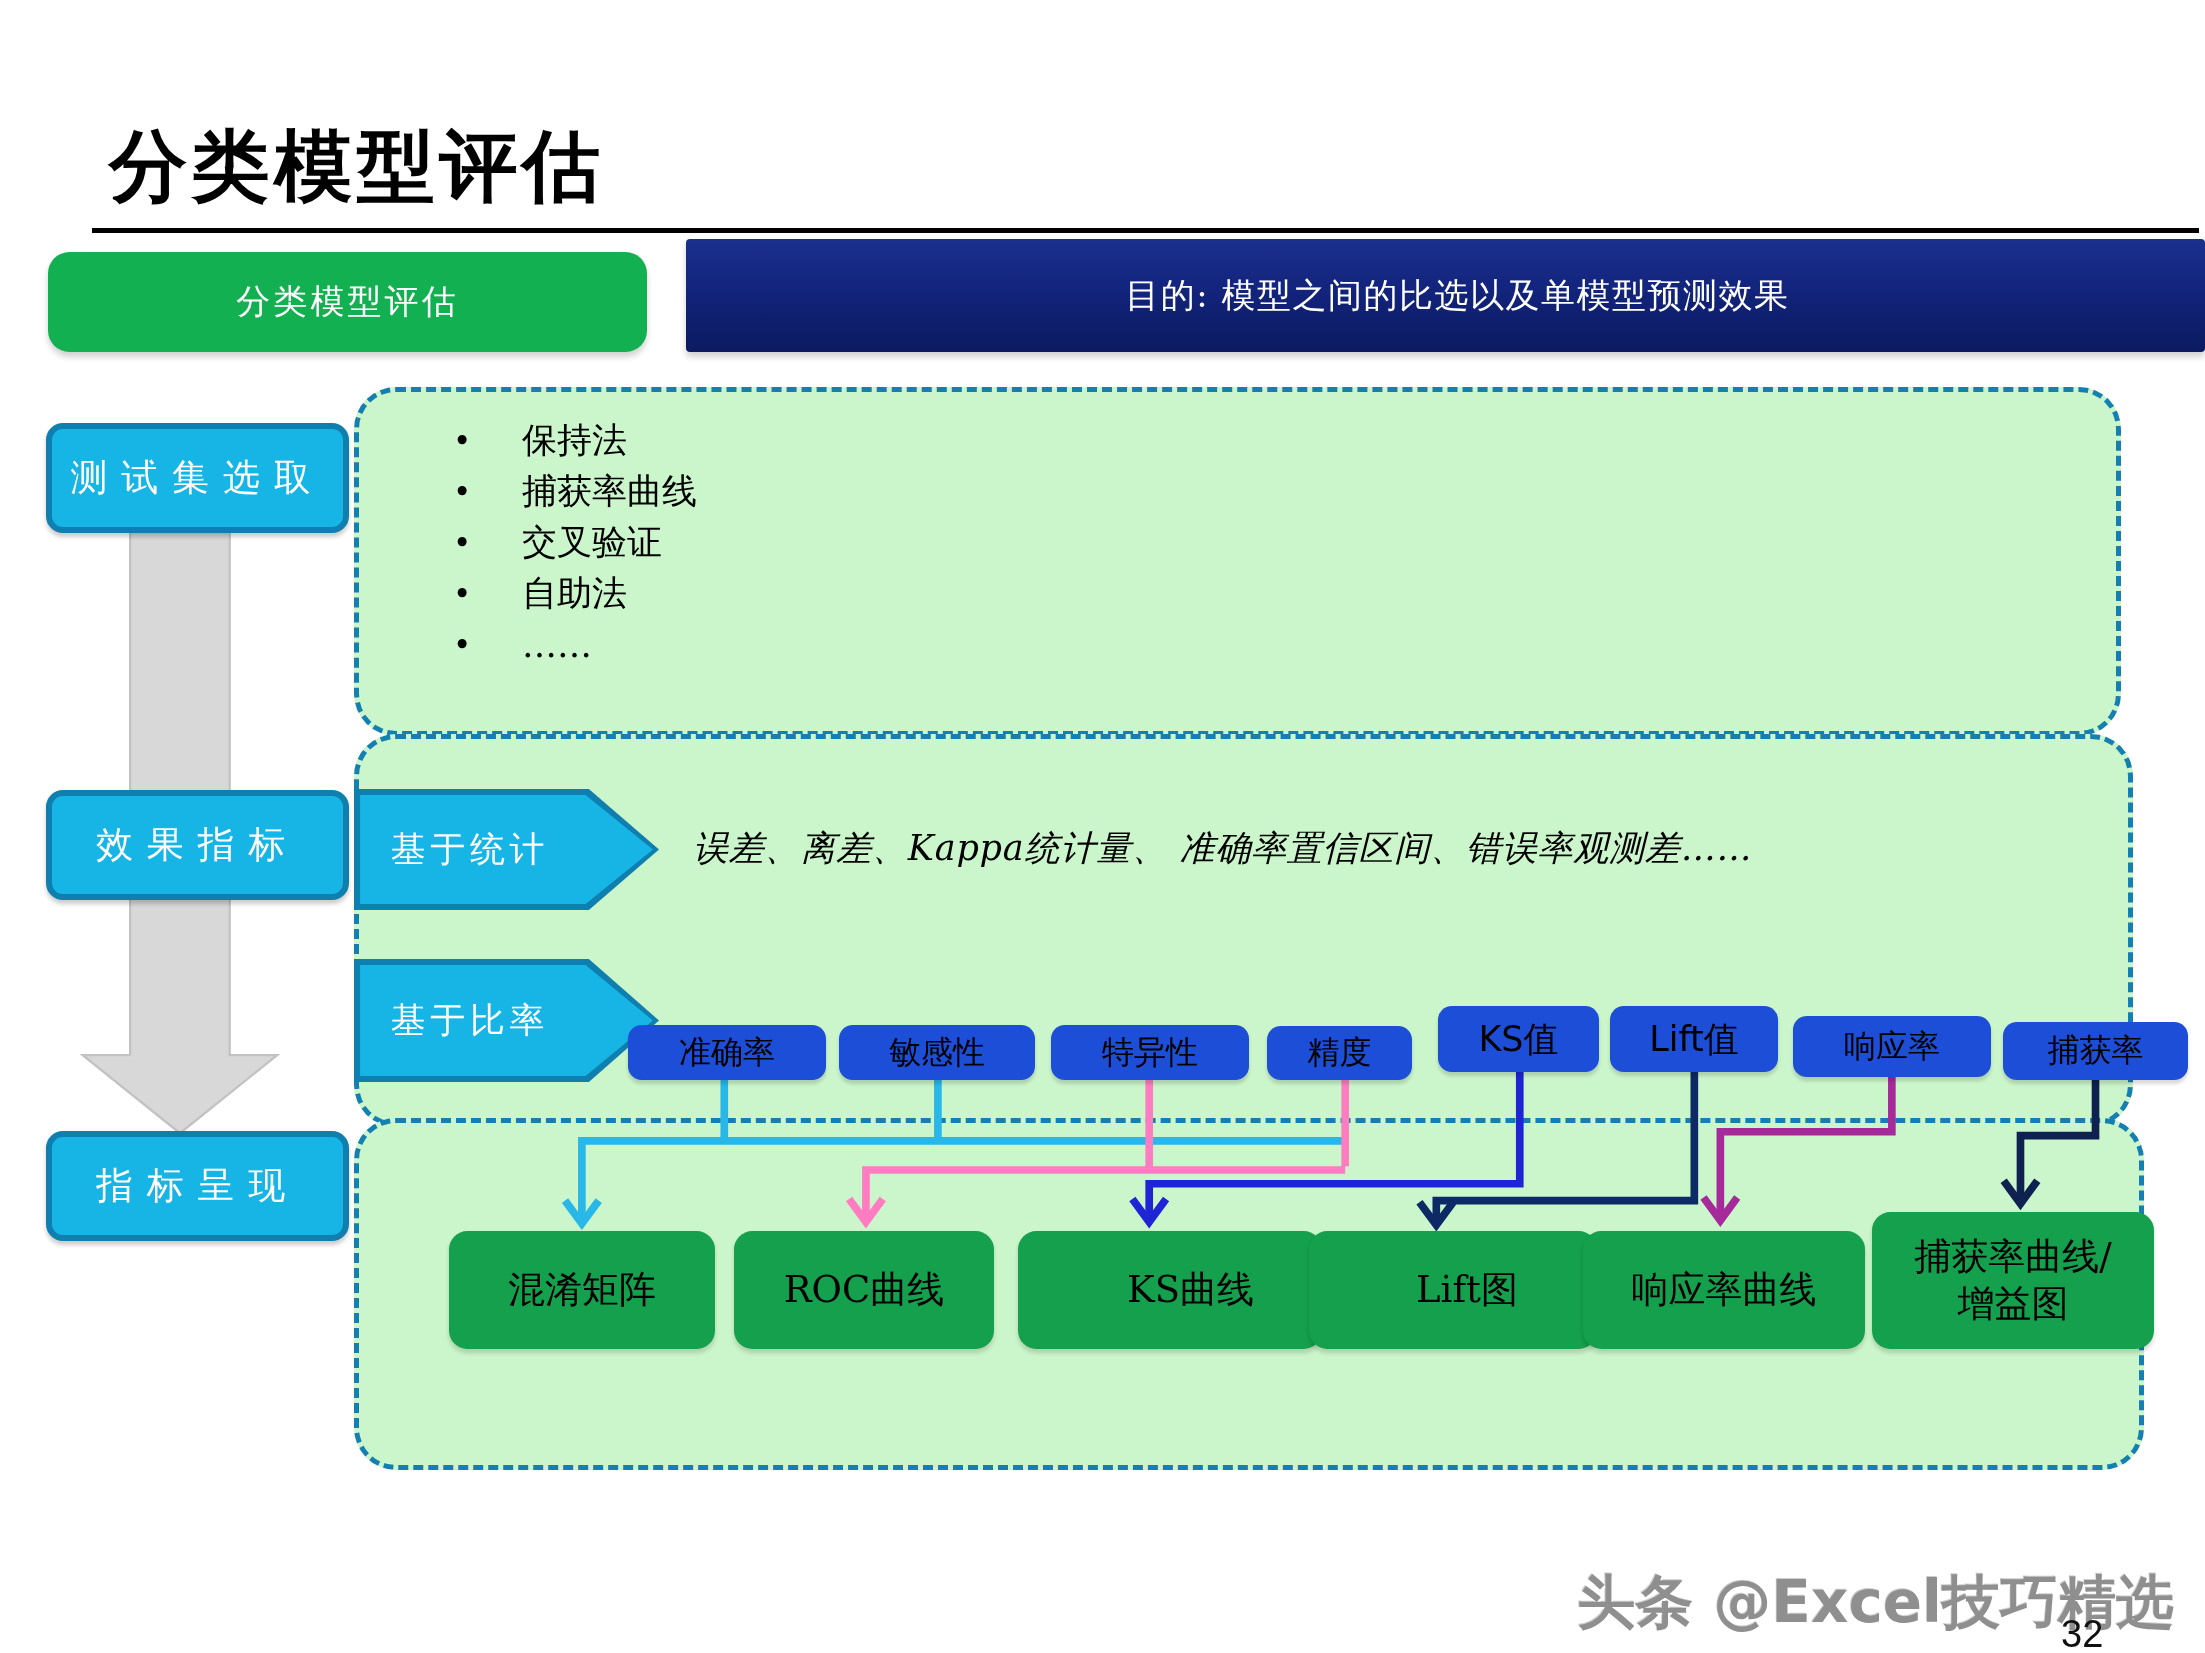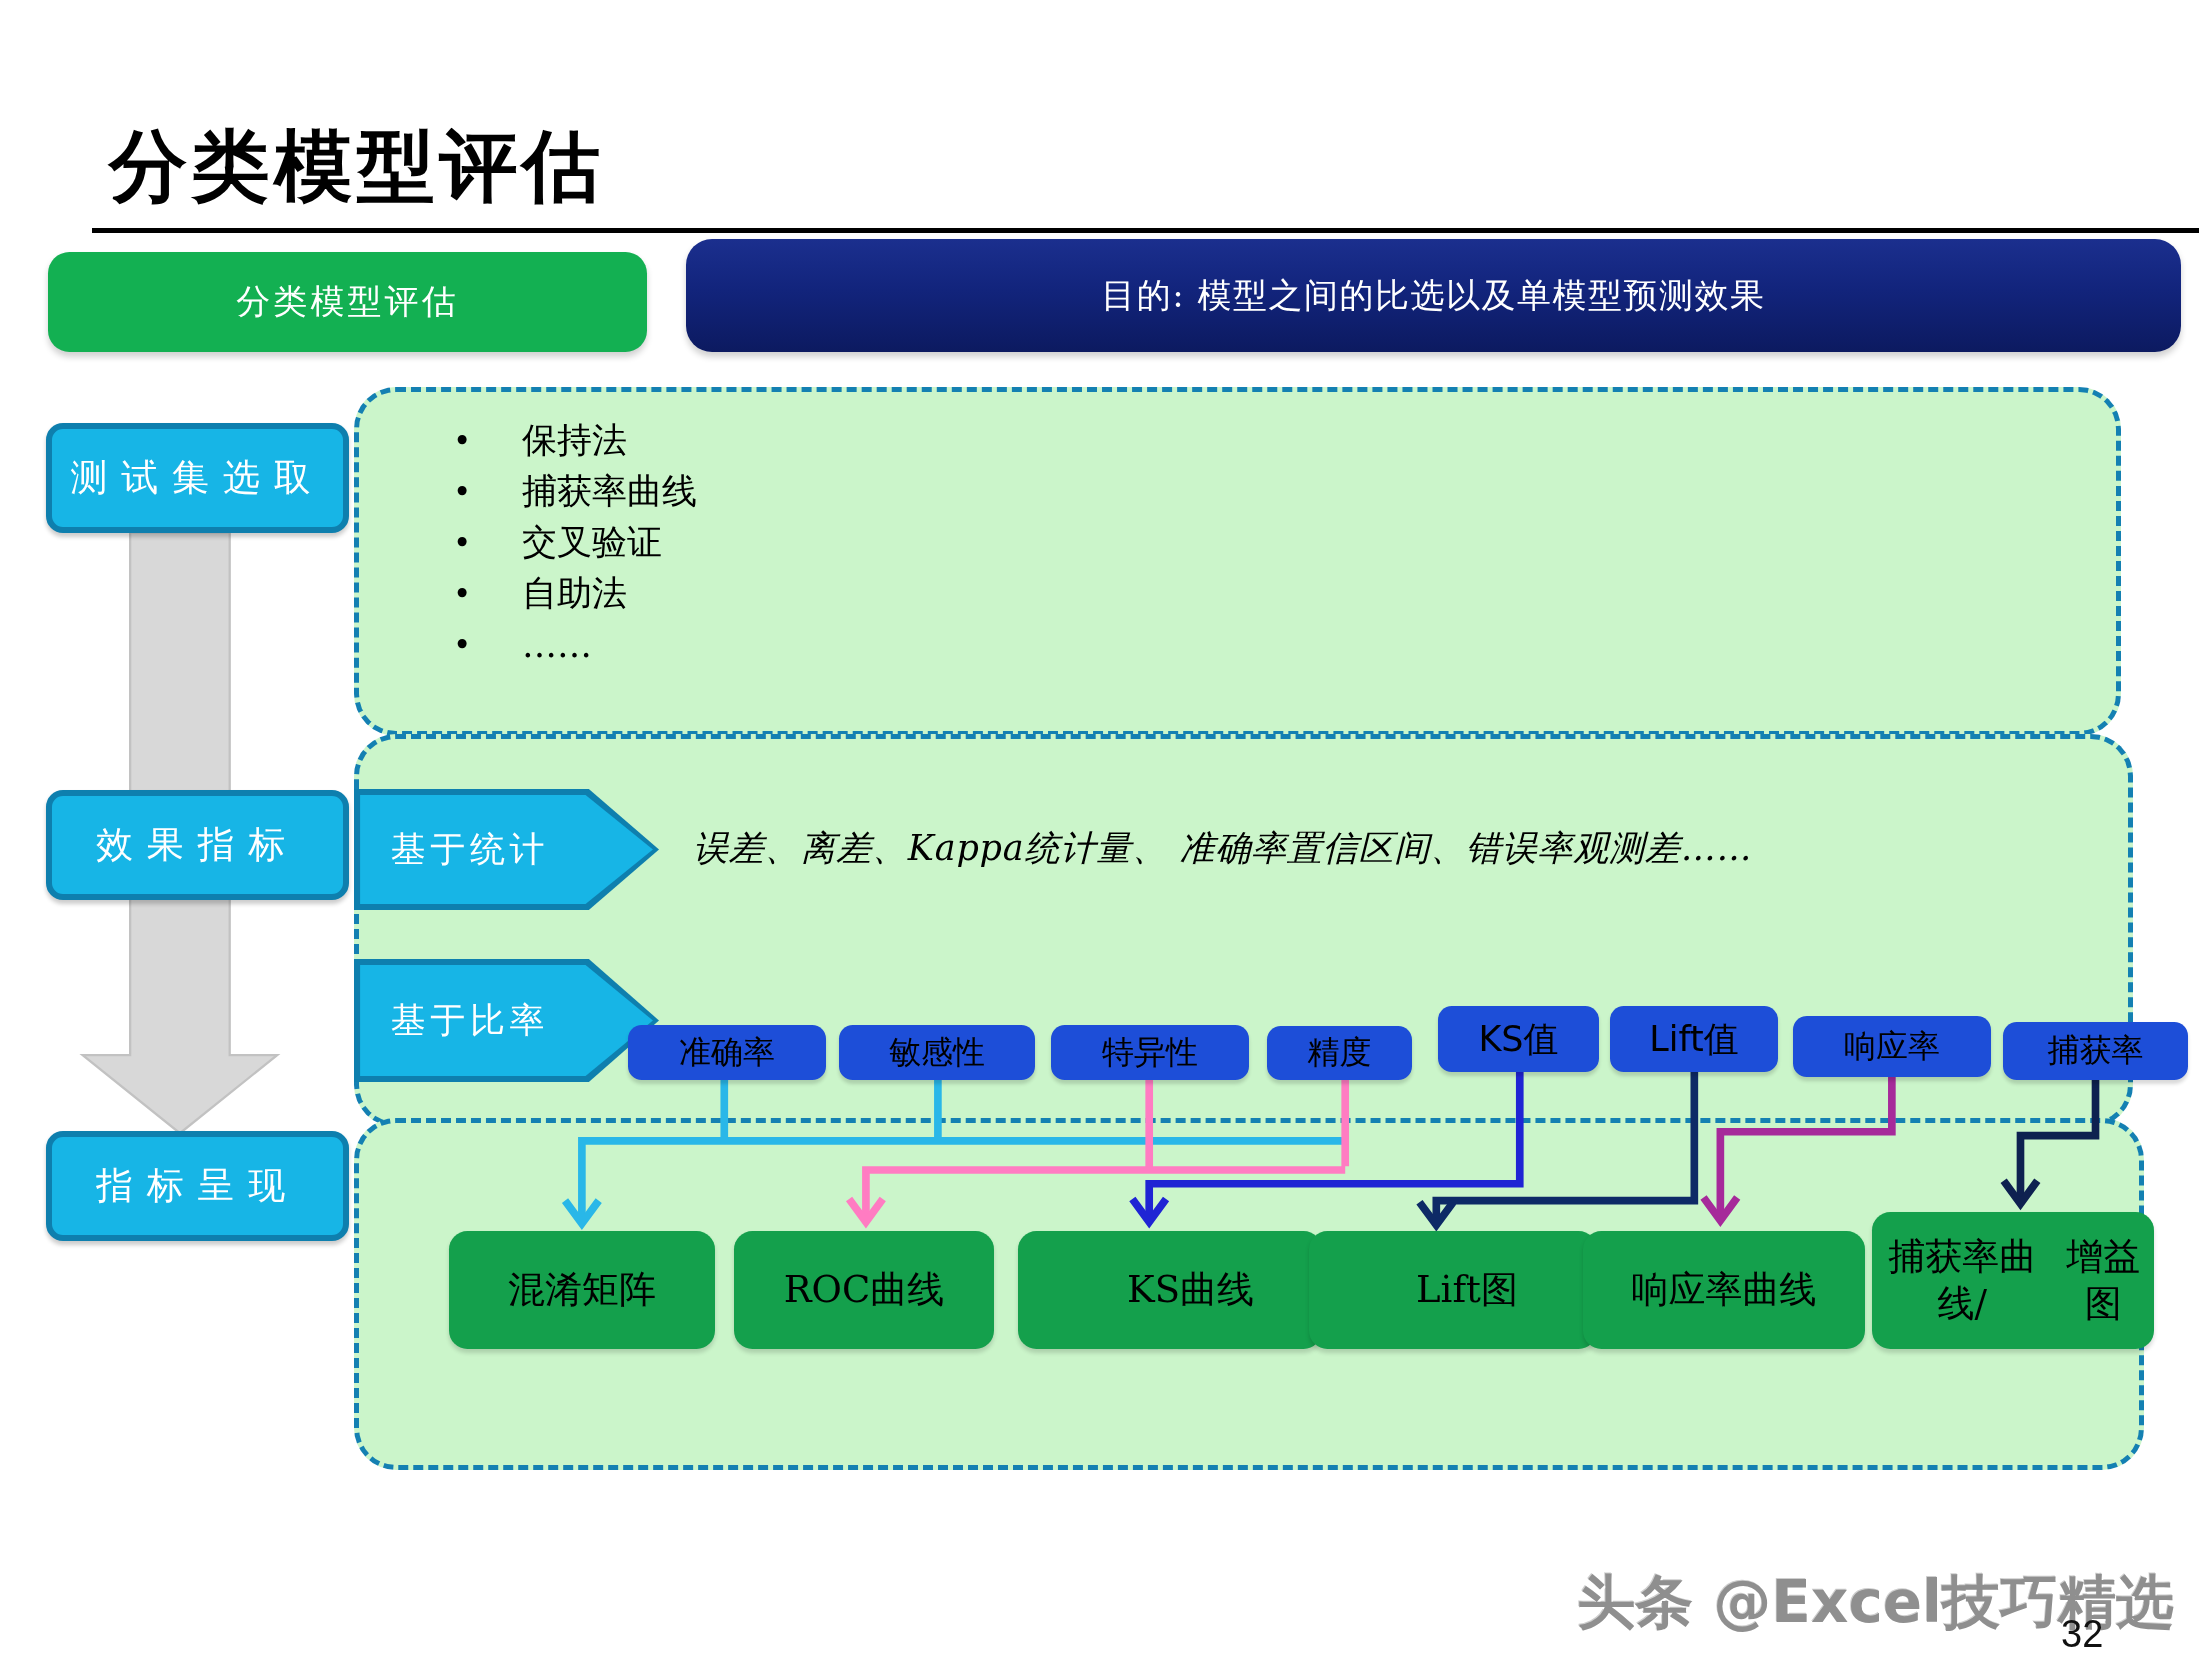--- a/index.html
+++ b/index.html
@@ -7,22 +7,22 @@
          font-family:"DejaVu Serif", serif;}
   .abs{position:absolute;}
   .center{display:flex;align-items:center;justify-content:center;text-align:center;}
 
   .title{font-size:78px;font-weight:bold;color:#000;letter-spacing:4.6px;}
   .divider{background:#000;height:5.4px;}
 
   .chip{background:#13b052;border-radius:21.4px;color:#fff;font-size:34px;letter-spacing:3.1px;
         box-shadow:0 4.6px 6.1px rgba(0,0,0,.18);}
   .banner{background:linear-gradient(180deg,#1b2f8e 0%,#12247c 45%,#0c1a60 100%);
-          border-radius:26px;color:#fff;font-size:34px;letter-spacing:1.5px;
-          box-shadow:0 4.6px 6.1px rgba(0,0,0,.18);}
+          border-radius:4px;color:#fff;font-size:34px;letter-spacing:1.5px;
+          box-shadow:0 4.6px 6.1px rgba(0,0,0,.18);padding-left:24px;}
 
   .step{background:#17b5e6;border:6.9px solid #0e7fae;border-radius:17px;color:#fff;
         font-size:37px;letter-spacing:13.8px;box-shadow:0 3.8px 4.6px rgba(0,0,0,.2);}
 
   .panel{background:#cbf5ca;border:5.4px dashed #1480b2;border-radius:42px;}
 
   .bullet-row{position:relative;height:51px;display:flex;align-items:center;color:#000;font-size:35px;}
   .bullet-dot{width:69px;text-align:left;font-size:31px;}
 
   .ptag{position:absolute;}
@@ -135,21 +135,21 @@
   <div class="abs metric sans center" style="left:1438px;top:966px;width:161px;height:66px;">KS值</div>
   <div class="abs metric sans center" style="left:1610px;top:966px;width:168px;height:66px;">Lift值</div>
   <div class="abs metric center" style="left:1793px;top:976px;width:198px;height:61px;">响应率</div>
   <div class="abs metric center" style="left:2003px;top:982px;width:185px;height:58px;">捕获率</div>
 
   <div class="abs chart center" style="left:449px;top:1231px;width:266px;height:118px;">混淆矩阵</div>
   <div class="abs chart center" style="left:734px;top:1231px;width:260px;height:118px;">ROC曲线</div>
   <div class="abs chart center" style="left:1018px;top:1231px;width:263px;height:118px;padding-left:41px;">KS曲线</div>
   <div class="abs chart center" style="left:1309px;top:1231px;width:260px;height:118px;padding-left:28px;">Lift图</div>
   <div class="abs chart center" style="left:1583px;top:1231px;width:282px;height:118px;">响应率曲线</div>
-  <div class="abs chart center" style="left:1872px;top:1212px;width:282px;height:137px;flex-direction:row;">
+  <div class="abs chart center" style="left:1872px;top:1212px;width:282px;height:137px;flex-direction:column;">
     <span>捕获率曲线/</span>
     <span>增益图</span>
   </div>
 
   <div class="abs watermark" style="right:31px;top:1564px;">头条 @Excel技巧精选</div>
   <div class="abs pagenum" style="left:2061px;top:1613px;">32</div>
 
 </div>
 
 

